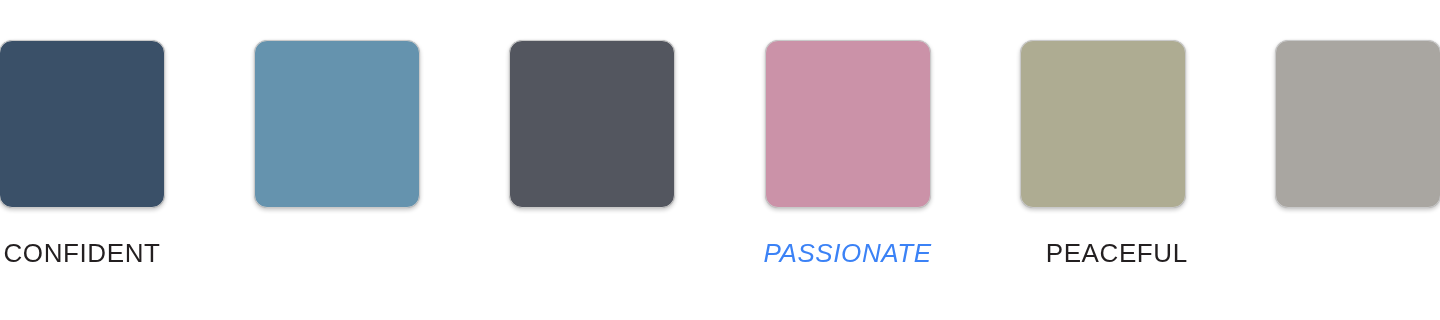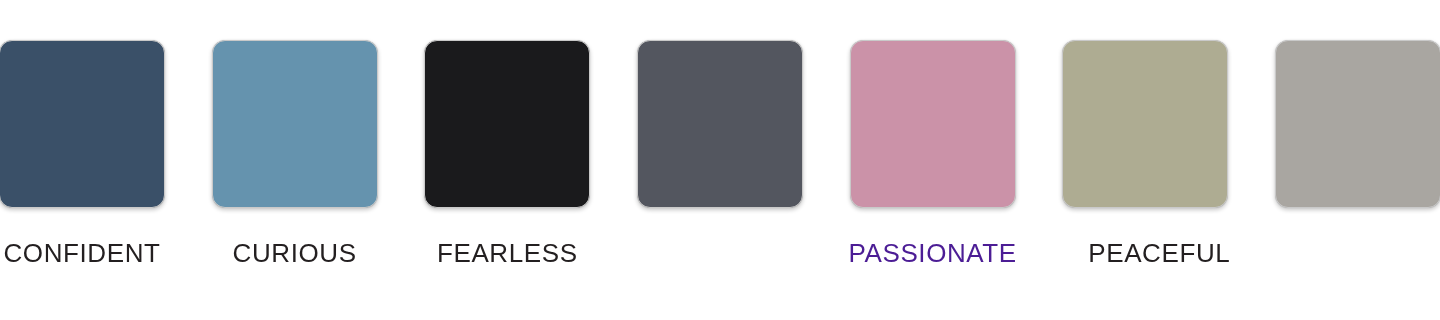--- a/index.html
+++ b/index.html
@@ -76,35 +76,30 @@
 <div class="palette">
   <div class="swatch-row">
 
     <div class="swatch-cell edge-left">
       <div class="chip" style="background-color: rgb(58, 80, 104); border-color: rgb(201, 201, 201);"></div>
       <div class="chip-label" style="color: rgb(35, 31, 32);">CONFIDENT</div>
     </div>
 
     <div class="swatch-cell">
       <div class="chip" style="background-color: rgb(101, 147, 174); border-color: rgb(201, 201, 201);"></div>
-      <div class="chip-label" style="color: rgb(35, 31, 32);">CURIOUS</div>
     </div>
 
-    <div class="swatch-cell">
-      <div class="chip" style="background-color: rgb(26, 26, 28); border-color: rgb(201, 201, 201);"></div>
-      <div class="chip-label" style="color: rgb(35, 31, 32);">FEARLESS</div>
-    </div>
 
     <div class="swatch-cell">
       <div class="chip" style="background-color: rgb(83, 86, 95); border-color: rgb(201, 201, 201);"></div>
     </div>
 
     <div class="swatch-cell">
       <div class="chip" style="background-color: rgb(203, 146, 168); border-color: rgb(201, 201, 201);"></div>
-      <div class="chip-label" style="color: #4c1d95;">PASSIONATE</div>
+      <div class="chip-label" style="color: #3b82f6; font-style: italic;">PASSIONATE</div>
     </div>
 
     <div class="swatch-cell">
       <div class="chip" style="background-color: rgb(174, 172, 146); border-color: rgb(201, 201, 201);"></div>
       <div class="chip-label" style="color: rgb(35, 31, 32); margin-left: 28px;">PEACEFUL</div>
     </div>
 
     <div class="swatch-cell edge-right">
       <div class="chip" style="background-color: rgb(169, 166, 161); border-color: rgb(201, 201, 201);"></div>
     </div>

